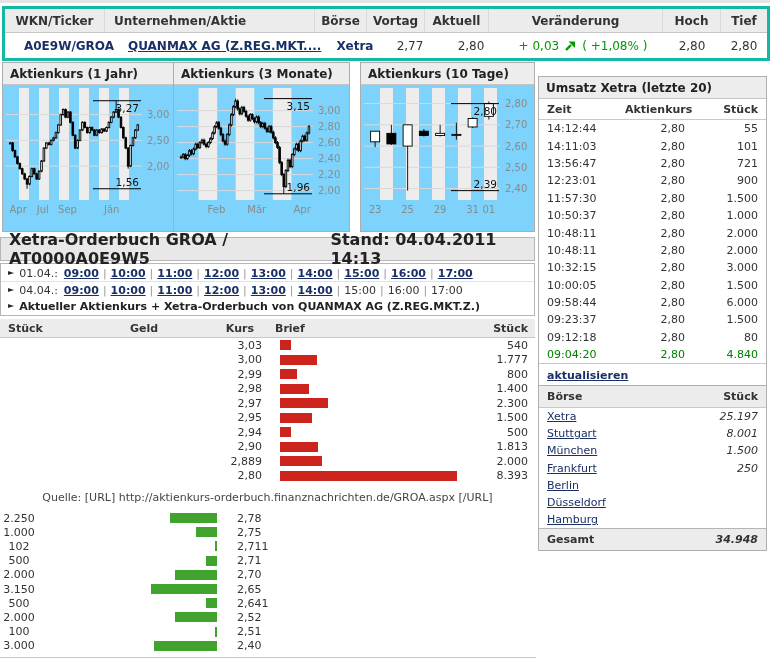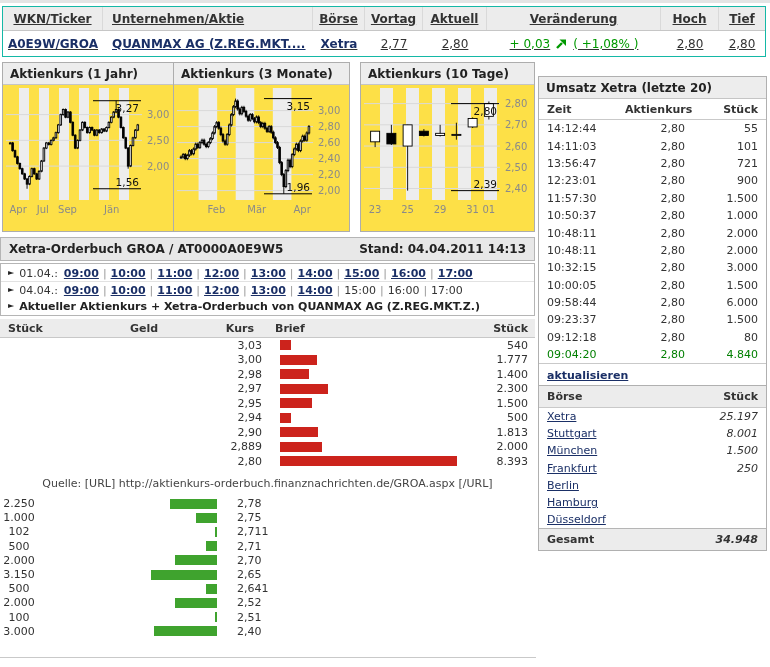--- a/index.html
+++ b/index.html
@@ -1,35 +1,35 @@
 <!DOCTYPE html>
 <html><head>
 <meta charset="utf-8">
 <style>
   html,body{margin:0;padding:0;background:#fff;}
   .page{position:relative;width:770px;height:667px;background:#fff;overflow:hidden;
         font-family:"DejaVu Sans",sans-serif;font-size:11px;color:#333;}
   .topstrip{position:absolute;left:0;top:0;width:770px;height:3px;background:#e4e4e4;}
 
   
-  .quote{position:absolute;left:2px;top:6px;width:762px;border:1px solid #14b8a6;background:#fff;text-decoration:underline;}
+  .quote{position:absolute;left:2px;top:6px;width:762px;border:3px solid #14b8a6;background:#fff;}
   .qrow{display:flex;align-items:stretch;}
   .qhead{background:#ececec;border-bottom:1px solid #c6c6c6;height:23px;font-weight:bold;font-size:12px;color:#333;}
-  .qbody{height:25px;font-size:12px;}
+  .qbody{height:25px;font-size:12px;margin-left:14px;}
   .qc{display:flex;align-items:center;justify-content:center;box-sizing:border-box;}
   .qhead .qc{border-right:1px solid #d9d9d9;}
   .qhead .qc:last-child{border-right:none;}
   .w0{width:100px}.w1{width:210px;justify-content:flex-start;padding-left:9px}.w2{width:52px}
   .w3{width:58px}.w4{width:64px}.w5{flex:1}.w6{width:58px}.w7{width:46px}
   .navy{color:#1a2f66;font-weight:bold;}
   .lnk{color:#1a2f66;font-weight:bold;text-decoration:underline;cursor:pointer;}
   .grn{color:#009900;}
 
   
-  .panel{position:absolute;top:62px;border:1px solid #adadad;background:#fde047;box-sizing:border-box;}
+  .panel{position:absolute;top:62px;border:1px solid #adadad;background:#7dd3fc;box-sizing:border-box;}
   #panel1{left:2px;width:178px;}
   #panel2{left:173px;width:177px;}
   #panel3{left:360px;width:175px;}
   .panel-h{height:21px;background:#ededed;border-bottom:1px solid #c5c5c5;font-weight:bold;
            font-size:12px;color:#222;display:flex;align-items:center;padding-left:7px;}
   .panel svg{display:block;}
 
   
   .rpanel{position:absolute;left:538px;width:229px;border:1px solid #b0b0b0;background:#fff;box-sizing:border-box;}
   #umsatz{top:76px;}
@@ -47,21 +47,21 @@
   .bh-st{padding-right:8px;}
   .brow2{display:flex;height:17.2px;align-items:center;}
   .b-name{flex:1;padding-left:8px;}
   .b-name .blnk{color:#1a2f66;text-decoration:underline;cursor:pointer;}
   .b-val{padding-right:8px;text-align:right;font-style:italic;}
   .btotal{display:flex;height:21px;align-items:center;border-top:1px solid #b5b5b5;background:#ececec;font-weight:bold;}
 
   
   .ob{position:absolute;left:0;top:237px;width:535px;}
   .ob-head{height:22px;background:#e8e8e8;border:1px solid #b5b5b5;display:flex;justify-content:space-between;
-           align-items:center;padding:0 8px;font-weight:bold;font-size:12px;color:#222;}
+           align-items:center;padding:0 8px;font-weight:bold;font-size:16px;color:#222;}
   .ob-times{border:1px solid #b5b5b5;margin-top:2px;background:#fff;padding:1px 0;}
   .t-row{display:flex;align-items:center;height:16px;padding:0 7px;border-bottom:1px solid #e2e2e2;color:#333;}
   .t-row:last-child{border-bottom:none;}
   .t-arrow{color:#222;font-size:8px;margin-right:5px;line-height:1;}
   .t-date{margin-right:3px;}
   .t-link{color:#1a2f66;font-weight:bold;text-decoration:underline;margin:0 3px;cursor:pointer;}
   .t-plain{margin:0 3px;color:#333;}
   .t-sep{color:#999;margin:0 1px;}
   .t-bold{font-weight:bold;color:#222;}
 
@@ -563,25 +563,25 @@
         </div>
         <div class="brow2">
           <span class="b-name"><span class="blnk">Frankfurt</span></span>
           <span class="b-val">250</span>
         </div>
         <div class="brow2">
           <span class="b-name"><span class="blnk">Berlin</span></span>
           <span class="b-val"></span>
         </div>
         <div class="brow2">
+          <span class="b-name"><span class="blnk">Düsseldorf</span></span>
+          <span class="b-val"></span>
+        </div>
+        <div class="brow2">
           <span class="b-name"><span class="blnk">Hamburg</span></span>
-          <span class="b-val"></span>
-        </div>
-        <div class="brow2">
-          <span class="b-name"><span class="blnk">Düsseldorf</span></span>
           <span class="b-val"></span>
         </div>
       </div>
     <div class="btotal">
       <span class="b-name">Gesamt</span>
       <span class="b-val">34.948</span>
     </div>
   </div>
 
   <div class="ob">
@@ -655,20 +655,27 @@
           <span class="a-st">540</span>
         </div>
         <div class="arow">
           <span class="a-kurs">3,00</span>
           <span class="a-barcell">
             <span class="a-bar" style="width: 37px;"></span>
           </span>
           <span class="a-st">1.777</span>
         </div>
         <div class="arow">
+          <span class="a-kurs">2,99</span>
+          <span class="a-barcell">
+            <span class="a-bar" style="width: 17px;"></span>
+          </span>
+          <span class="a-st">800</span>
+        </div>
+        <div class="arow">
           <span class="a-kurs">2,98</span>
           <span class="a-barcell">
             <span class="a-bar" style="width: 29px;"></span>
           </span>
           <span class="a-st">1.400</span>
         </div>
         <div class="arow">
           <span class="a-kurs">2,97</span>
           <span class="a-barcell">
             <span class="a-bar" style="width: 48px;"></span>

